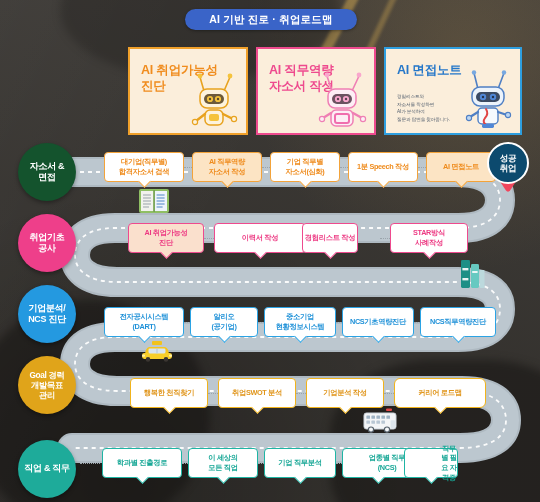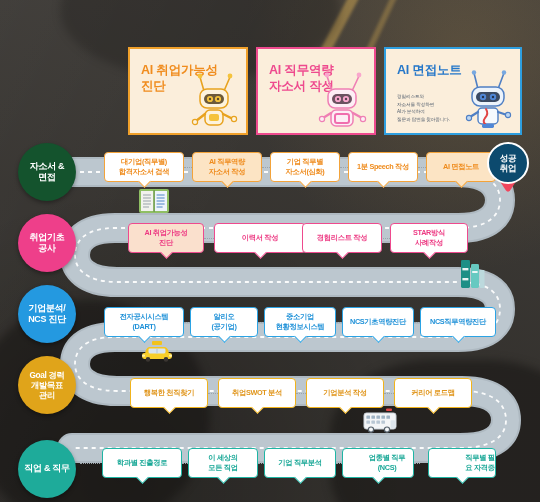--- a/index.html
+++ b/index.html
@@ -122,20 +122,21 @@
 
 <div id="stage">
 
   <div class="bg-base"></div>
   <div class="bg-streak" style="left:352px;top:-10px;width:10px;height:120px;transform:rotate(28deg);"></div>
   <div class="bg-streak" style="left:392px;top:-6px;width:6px;height:150px;transform:rotate(25deg);opacity:.7;"></div>
   <div class="bg-dark-shape" style="left:-30px;top:300px;width:240px;height:230px;border-radius:50%;"></div>
   <div class="bg-dark-shape" style="left:330px;top:360px;width:260px;height:190px;border-radius:40%;"></div>
   <div class="bg-dark-shape" style="left:60px;top:-60px;width:280px;height:140px;border-radius:50%;opacity:.5;"></div>
 
+  <div class="title-pill">AI 기반 진로 · 취업로드맵</div>
 
   <div class="top-cards">
 
 
     <div class="aicard c-orange">
       <div class="ttl">AI 취업가능성
 진단</div>
       <svg class="robot" viewBox="0 0 52 62">
         <g stroke="#e8a21e" stroke-width="1.6" fill="none" stroke-linecap="round">
           <path d="M16 22 L12 8"></path>
@@ -304,21 +305,21 @@
   <div class="r2">
     <div class="conn" style="left:204px;top:238px;width:10px;"></div>
     <div class="conn" style="left:292px;top:238px;width:10px;"></div>
     <div class="conn" style="left:380px;top:238px;width:10px;"></div>
 
     <div class="bubble filled" style="left:128px;top:223px;width:76px;">
       <span>AI 취업가능성
 진단</span></div>
     <div class="bubble" style="left:214px;top:223px;width:92px;">
       <span>이력서 작성</span></div>
-    <div class="bubble" style="left:302px;top:223px;width:80px;">
+    <div class="bubble" style="left:302px;top:223px;width:56px;">
       <span>경험리스트 작성</span></div>
     <div class="bubble" style="left:390px;top:223px;width:78px;">
       <span>STAR방식
 사례작성</span></div>
 
     <svg class="prop" style="left:460px;top:258px;width:26px;height:32px;" viewBox="0 0 26 32">
       <rect x="1" y="2" width="9" height="28" rx="1.4" fill="#1e8f86"></rect>
       <rect x="2.4" y="10" width="6" height="2.4" fill="#e9f3f2"></rect>
       <rect x="2.4" y="20" width="6" height="2.4" fill="#e9f3f2"></rect>
       <rect x="11" y="6" width="8" height="24" rx="1.4" fill="#67c9c1"></rect>
@@ -364,21 +365,21 @@
     <div class="conn" style="left:208px;top:393px;width:10px;"></div>
     <div class="conn" style="left:296px;top:393px;width:10px;"></div>
     <div class="conn" style="left:384px;top:393px;width:10px;"></div>
 
     <div class="bubble" style="left:130px;top:378px;width:78px;">
       <span>행복한 천직찾기</span></div>
     <div class="bubble" style="left:218px;top:378px;width:78px;">
       <span>취업SWOT 분석</span></div>
     <div class="bubble" style="left:306px;top:378px;width:78px;">
       <span>기업분석 작성</span></div>
-    <div class="bubble" style="left:394px;top:378px;width:78px;">
+    <div class="bubble" style="left:394px;top:378px;width:92px;border-radius:6px;">
       <span>커리어 로드맵</span></div>
 
     <svg class="prop" style="left:362px;top:408px;width:38px;height:26px;" viewBox="0 0 38 26">
       <rect x="24" y="0.5" width="6" height="2.4" rx="1" fill="#e04646"></rect>
       <rect x="2" y="5" width="32" height="16" rx="2.4" fill="#f3f5f7" stroke="#cdd5dc" stroke-width="1"></rect>
       <g fill="#9fb3c4">
         <rect x="4.4" y="7.4" width="3.6" height="3.4" rx="0.6"></rect>
         <rect x="9.4" y="7.4" width="3.6" height="3.4" rx="0.6"></rect>
         <rect x="14.4" y="7.4" width="3.6" height="3.4" rx="0.6"></rect>
         <rect x="19.4" y="7.4" width="3.6" height="3.4" rx="0.6"></rect>
@@ -405,21 +406,21 @@
 
     <div class="bubble" style="left:102px;top:448px;width:80px;">
       <span>학과별 진출경로</span></div>
     <div class="bubble" style="left:188px;top:448px;width:70px;">
       <span>이 세상의
 모든 직업</span></div>
     <div class="bubble" style="left:264px;top:448px;width:72px;">
       <span>기업 직무분석</span></div>
     <div class="bubble" style="left:342px;top:448px;width:72px;padding-left:18px;">
       <span>업종별 직무(NCS)</span></div>
-    <div class="bubble" style="left:428px;top:448px;width:68px;padding-left:36px;">
+    <div class="bubble" style="left:404px;top:448px;width:54px;padding-left:36px;">
       <span>직무별 필요 자격증</span></div>
   </div>
 
   <div class="goal-pin">
     <div class="tip"></div>
     <div class="head">
       <span>성공
 취업</span>
     </div>
   </div>

